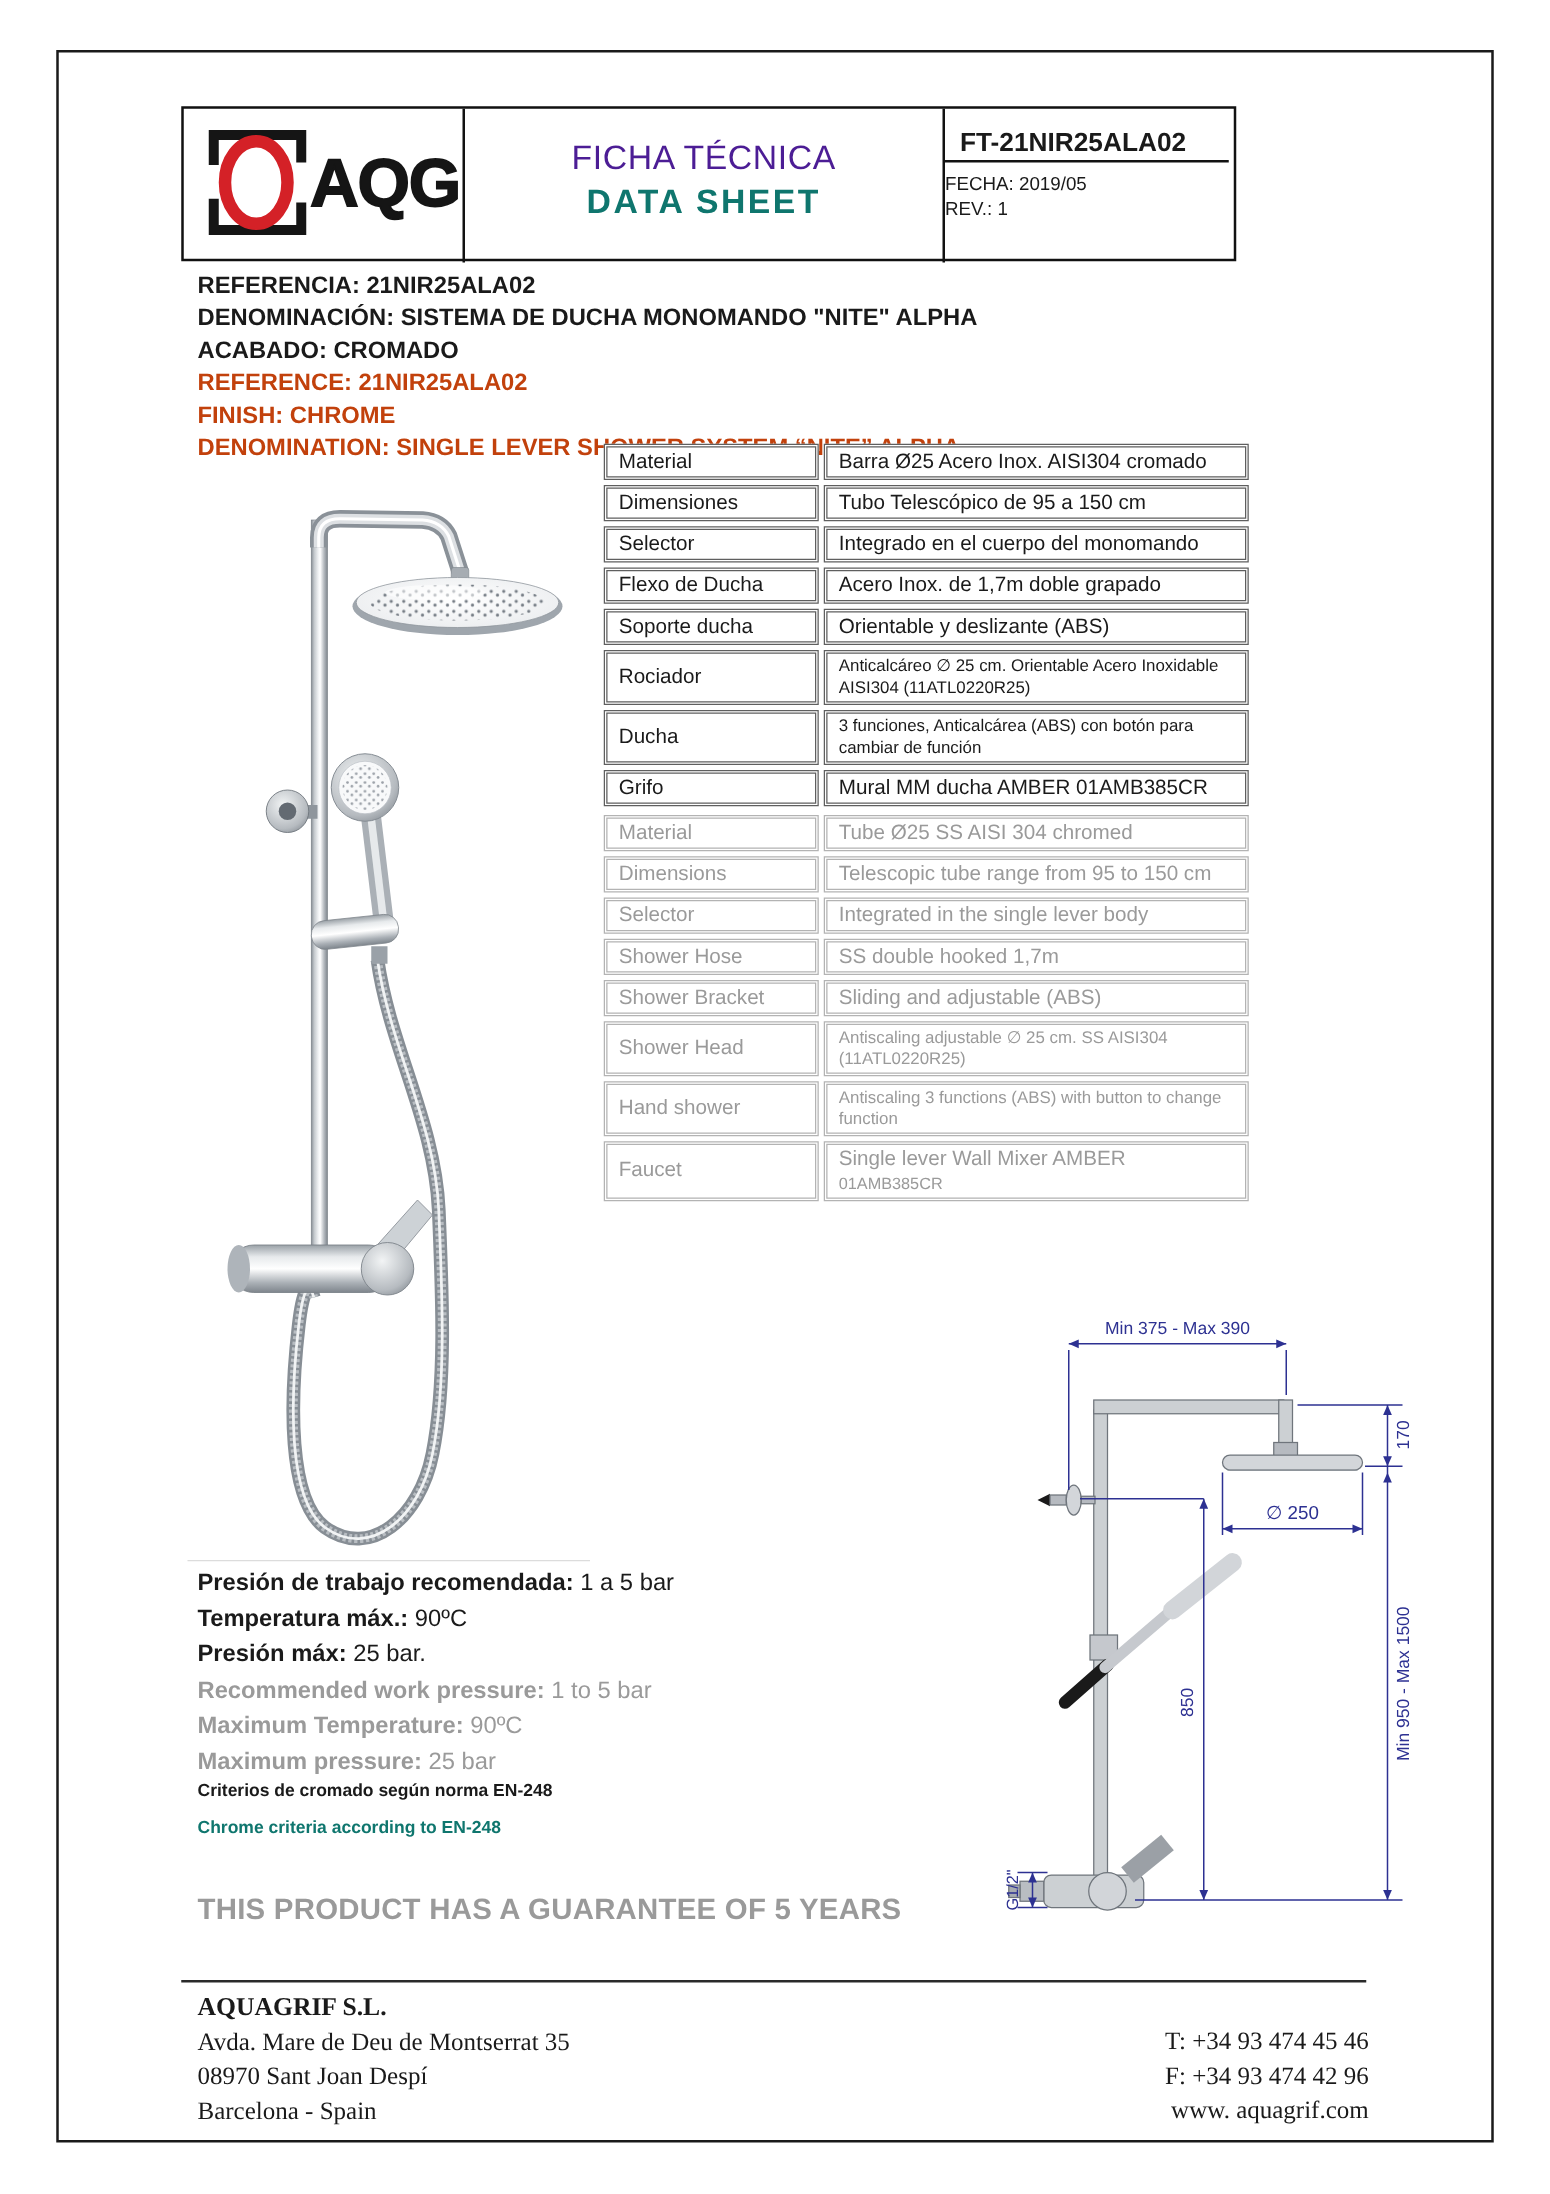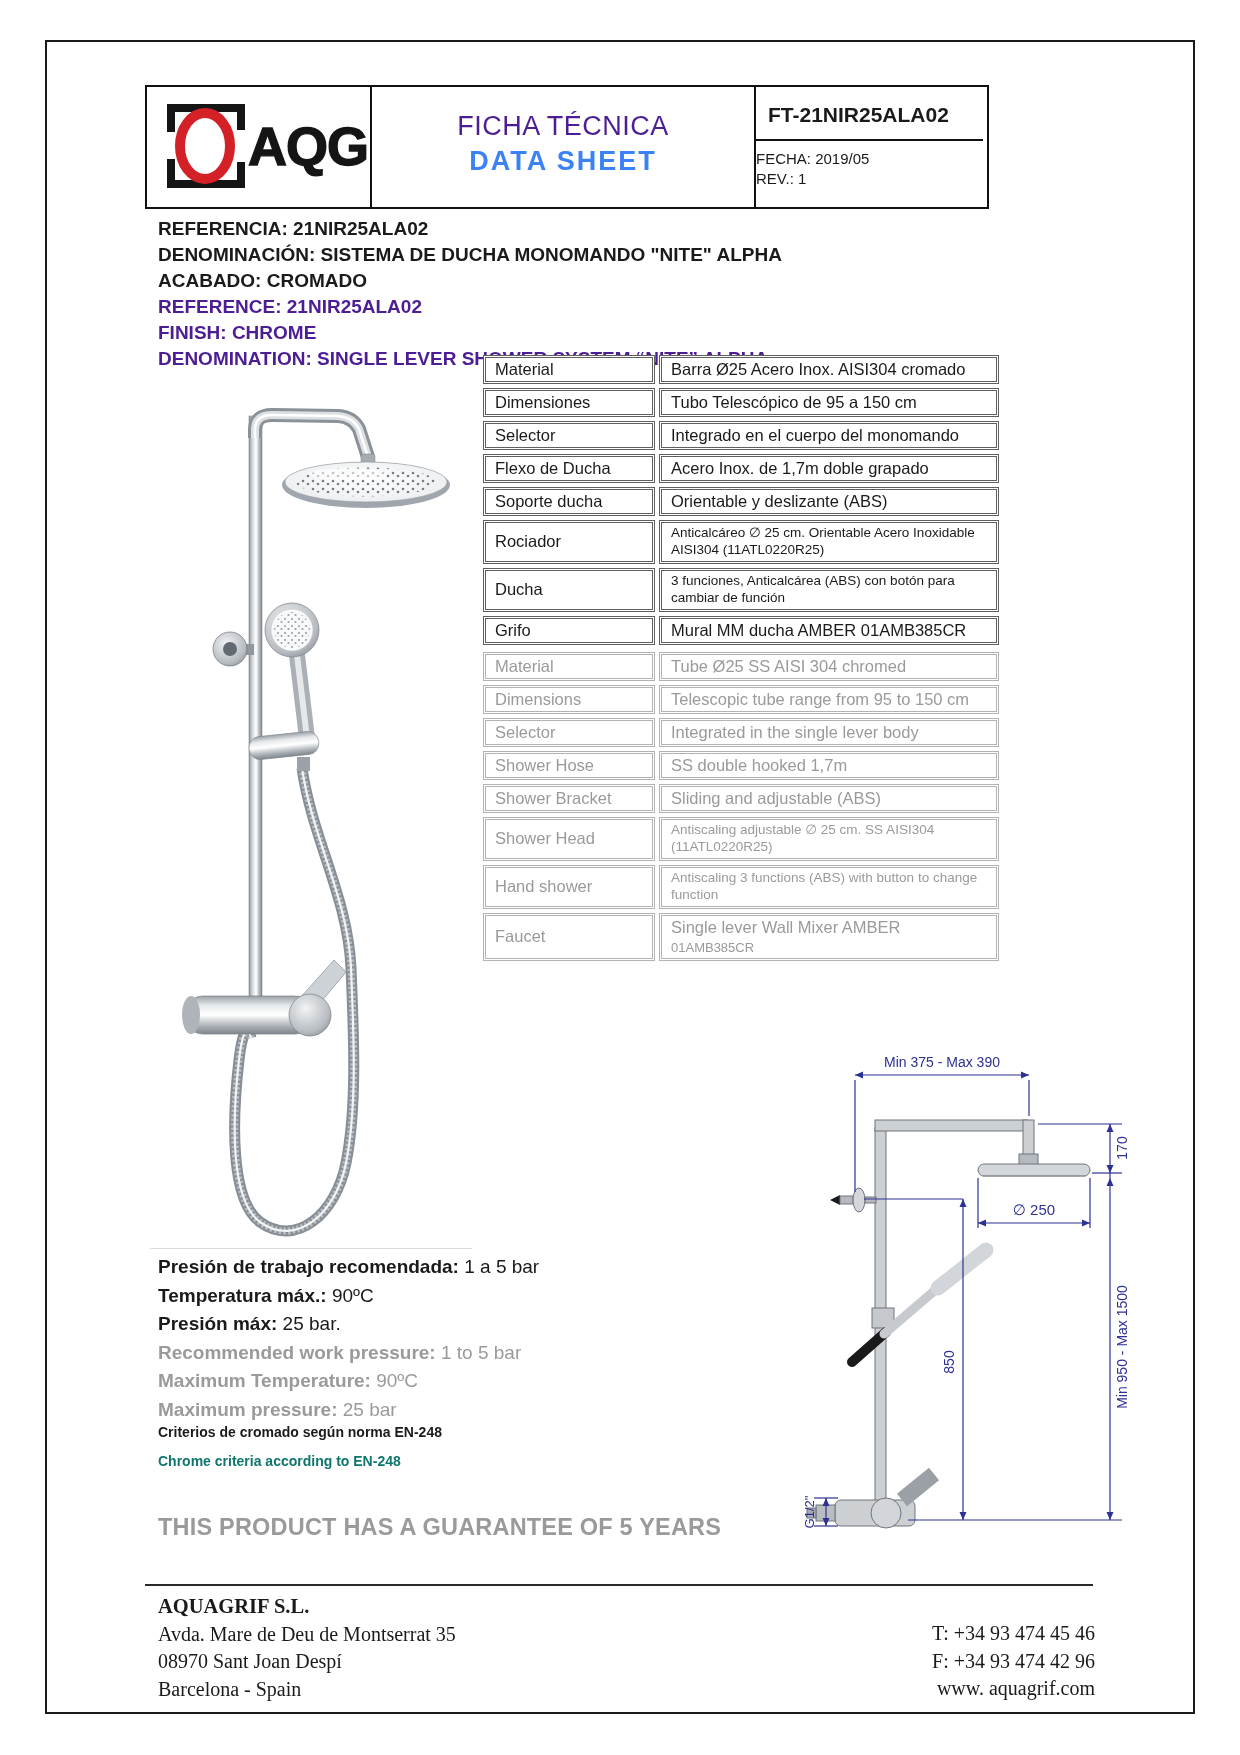--- a/index.html
+++ b/index.html
@@ -6,27 +6,27 @@
   .page{position:relative;width:1240px;height:1755px;background:#fff;
         font-family:"Liberation Sans",sans-serif;color:#1a1a1a;overflow:hidden;}
   .sheet-border{position:absolute;left:45px;top:40px;width:1146px;height:1670px;
         border:2px solid #1a1a1a;}
   
   .header{position:absolute;left:145px;top:85px;width:840px;height:120px;
         border:2px solid #111;display:grid;grid-template-columns:223px 384px 229px;background:#fff;}
   .hcell{position:relative;}
   .hcell + .hcell{border-left:2px solid #111;}
   .title-es{margin-top:24px;text-align:center;font-size:27px;font-weight:400;color:#4c1d95;letter-spacing:.5px;}
-  .title-en{text-align:center;font-size:27px;font-weight:800;color:#3b82f6;letter-spacing:2px;margin-top:4px;}
-  .doc-code{height:54px;border-bottom:2px solid #111;font-size:21px;font-weight:800;
+  .title-en{text-align:center;font-size:27px;font-weight:800;color:#0f766e;letter-spacing:2px;margin-top:4px;}
+  .doc-code{height:43px;border-bottom:2px solid #111;font-size:21px;font-weight:800;
         padding:16px 0 0 12px;box-sizing:border-box;}
   .doc-meta{padding:8px 0;font-size:15px;line-height:20px;color:#1a1a1a;}
   
   .ref-block{position:absolute;left:158px;top:216px;font-size:19px;font-weight:700;line-height:26px;}
-  .ref-block .en-lines{color:#4c1d95;}
+  .ref-block .en-lines{color:#c2410c;}
   
   table.spec{position:absolute;border-collapse:separate;border-spacing:4px 4px;}
   table.spec td{border:3px double #5f5f5f;padding:2px 9px;font-size:16.5px;background:#fff;vertical-align:middle;}
   table.spec td.lbl{width:148px;}
   table.spec td.val{width:316px;}
   table.spec td.small{font-size:13.5px;line-height:1.25;}
   table.spec .suffix{font-size:13px;}
   table.spec.es{left:479px;top:351px;color:#1a1a1a;}
   table.spec.en{left:479px;top:648px;color:#9a9a9a;}
   table.spec.en td{border-color:#b3b3b3;}

